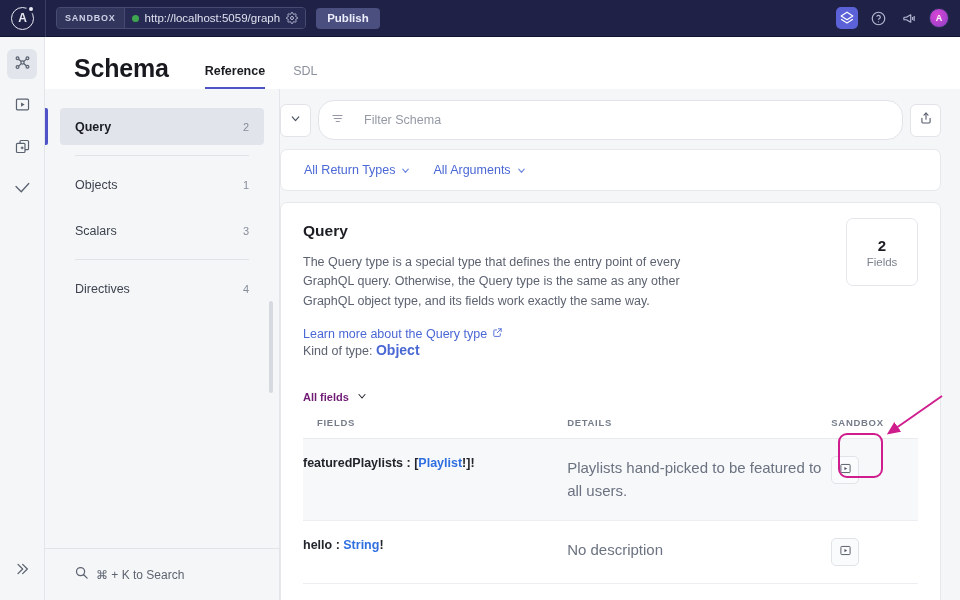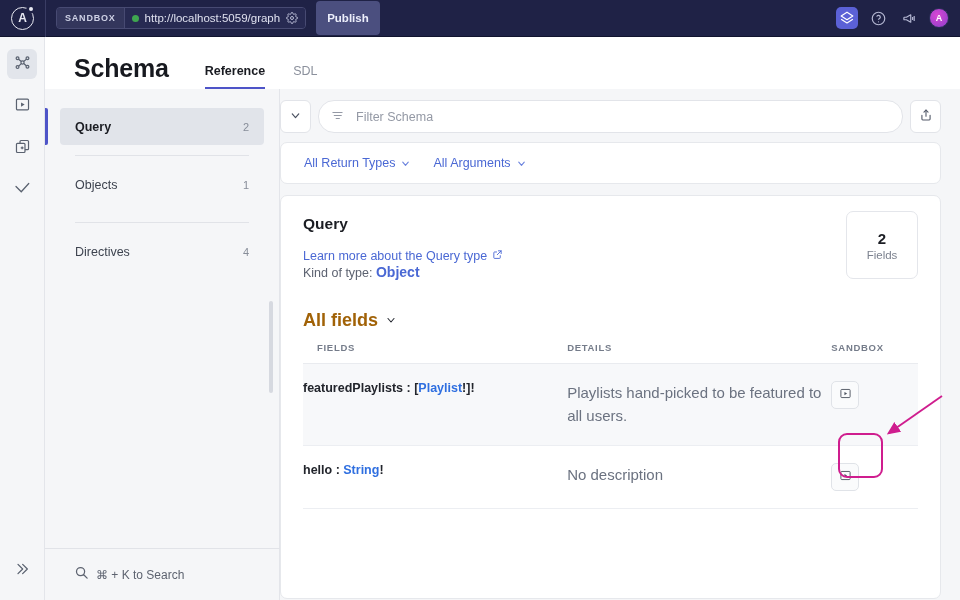--- a/index.html
+++ b/index.html
@@ -50,21 +50,21 @@
   }
   .url-field {
     display: flex; align-items: center; gap: 6px; padding: 0 7px;
     background: #272a52;
   }
   .status-dot { width: 7px; height: 7px; border-radius: 50%; background: #3fa650; }
   .url-text { font-size: 11.5px; color: #dfe1ef; white-space: nowrap; }
   .gear-icon { display:flex; align-items:center; color:#b8bbd4; }
 
   .publish-btn {
-    margin-left: 10px; height: 34px;
+    margin-left: 10px; height: 21px;
     display: flex; align-items: center; padding: 0 11px;
     background: #4b4f7f; color: #eceefb;
     font-size: 11.5px; font-weight: 700; border-radius: 4px;
     border: none; cursor: pointer;
     font-family: "Liberation Sans", sans-serif;
   }
 
   .topbar-right {
     margin-left: auto; display: flex; align-items: center; gap: 9px;
     padding-right: 11px;
@@ -158,22 +158,22 @@
     background: #ffffff; border: 1px solid #e6e8ec; border-radius: 7px;
   }
 
   .filter-row { display: flex; align-items: center; gap: 7px; margin-bottom: 9px; }
   .chev-btn {
     width: 31px; height: 33px; border: 1px solid #e2e4e9; border-radius: 6px;
     background: #fff; display: flex; align-items: center; justify-content: center;
     color: #4a5160; cursor: pointer;
   }
   .filter-input-wrap {
-    flex: 1; height: 33px; border: 1px solid #e2e4e9; border-radius: 16px;
-    background: #fff; display: flex; align-items: center; gap: 12px; padding: 0 12px;
+    flex: 1; height: 40px; border: 1px solid #e2e4e9; border-radius: 16px;
+    background: #fff; display: flex; align-items: center; gap: 20px; padding: 0 12px;
   }
   .filter-input {
     border: none; outline: none; flex: 1; font-size: 12.5px; color: #3d434f;
     font-family: "Liberation Sans", sans-serif; background: transparent;
   }
   .filter-input::placeholder { color: #9499a5; }
   .share-btn {
     width: 31px; height: 33px; border: 1px solid #e2e4e9; border-radius: 6px;
     background: #fff; display: flex; align-items: center; justify-content: center;
     color: #545b6b; cursor: pointer;
@@ -204,21 +204,21 @@
     position: absolute; top: 15px; right: 22px;
     width: 72px; height: 68px; border: 1px solid #e4e6eb; border-radius: 7px;
     display: flex; flex-direction: column; align-items: center; justify-content: center; gap: 2px;
   }
   .fields-badge-num { font-size: 15px; font-weight: 700; color: #1b1d23; }
   .fields-badge-lbl { font-size: 11.5px; color: #7c828f; }
 
   .allfields-row {
     display: flex; align-items: center; gap: 7px; margin-top: 30px; margin-bottom: 11px; cursor:pointer;
   }
-  .allfields-label { font-size: 18px; font-weight: 700; color: #a16207; text-align: right; }
+  .allfields-label { font-size: 11px; font-weight: 700; color: #701a75; text-align: right; }
 
   table.fields { width: 100%; border-collapse: collapse; }
   table.fields th {
     text-align: left; font-size: 9.5px; font-weight: 700; letter-spacing: 0.7px;
     color: #757c8a; padding: 0 0 10px 0; border-bottom: 1px solid #e9ebef;
   }
   table.fields th.c-f { padding-left: 14px; width: 262px; }
   table.fields th.c-d { width: 262px; }
   table.fields th.c-a { text-align: left; }
   table.fields td {
@@ -360,20 +360,24 @@
       <div class="nav-item active">
         <span class="nav-label">Query</span>
         <span class="nav-count">2</span>
       </div>
       <div class="nav-divider"></div>
       <div class="nav-item">
         <span class="nav-label">Objects</span>
         <span class="nav-count">1</span>
       </div>
       <div class="nav-gap"></div>
+      <div class="nav-item">
+        <span class="nav-label">Scalars</span>
+        <span class="nav-count">3</span>
+      </div>
       <div class="nav-divider"></div>
       <div class="nav-item">
         <span class="nav-label">Directives</span>
         <span class="nav-count">4</span>
       </div>
     </div>
     <div class="nav-scrollbar"></div>
 
     <div class="nav-footer">
       <div class="nav-footer-inner">
@@ -431,20 +435,21 @@
         <span class="dd-chev">
           <svg width="11" height="11" viewBox="0 0 24 24" fill="none" stroke="currentColor" stroke-width="2.4" stroke-linecap="round" stroke-linejoin="round">
               <polyline points="6,9 12,16 18,9"></polyline>
             </svg>
         </span>
       </div>
     </div>
 
     <div class="card content-card">
       <div class="type-title">Query</div>
+      <div class="type-desc">The Query type is a special type that defines the entry point of every GraphQL query. Otherwise, the Query type is the same as any other GraphQL object type, and its fields work exactly the same way.</div>
       <a class="learn-link">
         <span>Learn more about the Query type</span>
         <span>
           <svg width="11" height="11" viewBox="0 0 24 24" fill="none" stroke="currentColor" stroke-width="2" stroke-linecap="round" stroke-linejoin="round">
             <path d="M14 4h6v6"></path>
               <path d="M20 4l-8.5 8.5"></path>
             <path d="M18 14.5V19a1.5 1.5 0 0 1-1.5 1.5h-11A1.5 1.5 0 0 1 4 19V8a1.5 1.5 0 0 1 1.5-1.5H10"></path>
           </svg>
         </span>
       </a>

